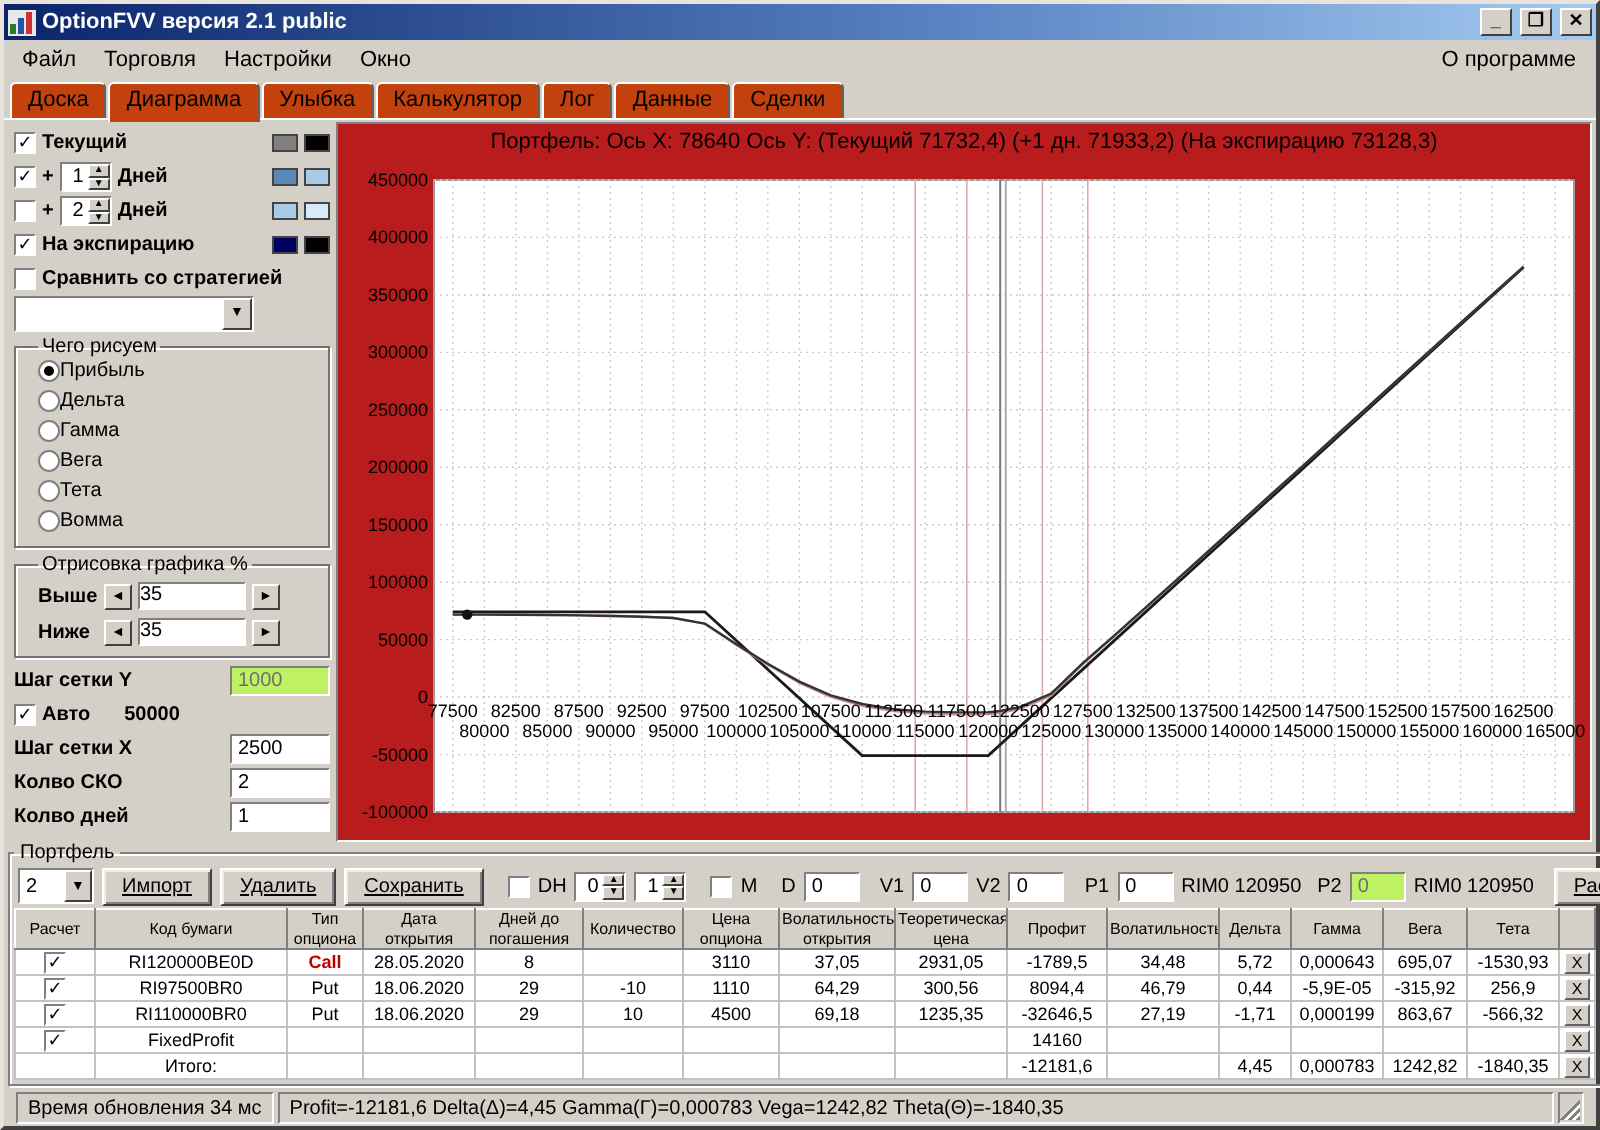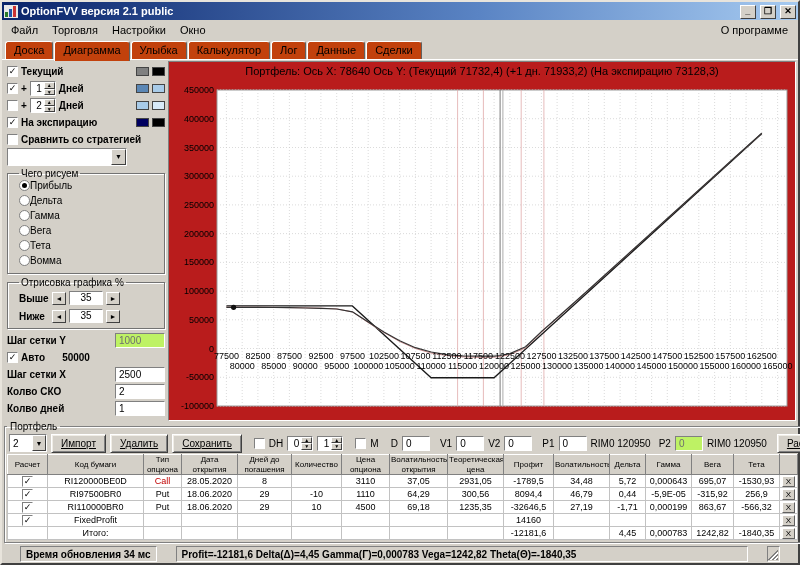--- a/index.html
+++ b/index.html
@@ -35,47 +35,47 @@
 .spin-btns{display:flex;flex-direction:column;width:11px;}
 .spin-btns .sb{flex:1;background:#d4d0c8;border:1px solid;border-color:#fff #404040 #404040 #fff;font-size:5px;line-height:4px;text-align:center;overflow:hidden;}
 .combo{display:inline-flex;height:18px;border:1px solid;border-color:#808080 #fff #fff #808080;background:#fff;align-items:stretch;}
 .combo-val{min-width:22px;padding:0 3px;display:flex;align-items:center;font-size:10px;}
 .combo-btn{width:15px;background:#d4d0c8;border:1px solid;border-color:#fff #404040 #404040 #fff;font-size:7px;display:flex;align-items:center;justify-content:center;}
 fieldset.groupbox{border:1px solid #737373;box-shadow:1px 1px 0 #fff,inset 1px 1px 0 #fff;margin:3px 0;padding:1px 11px 3px;}
 fieldset.groupbox legend{font-size:10px;padding:0 2px;}
 .radio-row{display:flex;align-items:flex-start;gap:0;height:15px;}
 .range-row{display:flex;align-items:center;gap:3px;height:18px;}
 .mini-btn{width:14px;height:13px;background:#d4d0c8;border:1px solid;border-color:#fff #404040 #404040 #fff;font-size:7px;line-height:11px;text-align:center;}
-.mini-val{width:34px;height:14px;background:#fff;border:1px solid;border-color:#808080 #fff #fff #808080;font-size:10px;text-align:center;line-height:12px;}
+.mini-val{width:54px;height:14px;background:#fff;border:1px solid;border-color:#808080 #fff #fff #808080;font-size:10px;text-align:left;line-height:12px;}
 .field-row{display:flex;align-items:center;gap:3px;height:17px;}
 .inputbox{display:inline-block;width:50px;padding:1px 3px;background:#fff;border:1px solid;border-color:#808080 #fff #fff #808080;font-size:10px;}
 .inputbox.disabled{background:#bef264;color:#6e6e6e;}
 .inputbox.narrow{width:28px;}
 
 .chart-panel{flex:1;display:flex;flex-direction:column;background:#b91c1c;border:1px solid;border-color:#808080 #fff #fff #808080;}
 .chart-header{flex:0 0 18px;text-align:center;font-size:11px;padding-top:3px;white-space:nowrap;}
 .chart-box{flex:1;overflow:hidden;}
 
 .portfolio-wrap{flex:0 0 124px;padding:0 2px;}
 fieldset.portfolio{height:122px;border:1px solid #808080;box-shadow:1px 1px 0 #fff,inset 1px 1px 0 #fff;padding:0 2px 2px;}
 fieldset.portfolio legend{font-size:10px;padding:0 3px;}
 .ptoolbar{height:22px;display:flex;align-items:center;gap:4px;font-size:10px;padding:0 2px;white-space:nowrap;}
 .btn{background:#d4d0c8;border:1px solid;border-color:#fff #404040 #404040 #fff;box-shadow:inset 1px 1px 0 #f0ede6,inset -1px -1px 0 #808080;font-family:inherit;font-size:10px;height:19px;padding:0 9px;text-decoration:underline;}
 .ptable-wrap{overflow:hidden;}
 table.ptable{border-collapse:collapse;table-layout:fixed;width:790px;font-size:9px;}
 table.ptable th{background:#d4d0c8;border:1px solid;border-color:#fff #808080 #808080 #fff;font-weight:normal;font-size:8px;line-height:1.15;height:20px;padding:0 1px;overflow:hidden;}
 table.ptable td{border:1px solid #c2c2c2;background:#fff;height:13px;padding:0 1px;text-align:center;white-space:nowrap;overflow:hidden;}
 td.hl-yellow{background:#ffff66;}
-td.type-call{color:#c00000;}
+td.type-call{color:#c00000;font-weight:bold;}
 td.sel-cell{background:#000080;color:#fff;}
 td.pos{background:#93e093;}
 td.neg{background:#ff9f9f;}
 .xbtn{display:inline-block;width:13px;height:11px;background:#d4d0c8;border:1px solid;border-color:#fff #606060 #606060 #fff;font-size:8px;line-height:9px;text-align:center;}
 
-.statusbar{flex:1;display:flex;gap:19px;padding:1px 18px;align-items:stretch;font-size:10px;font-weight:bold;}
+.statusbar{flex:1;display:flex;gap:2px;padding:1px 6px;align-items:stretch;font-size:10px;}
 .status-cell{border:1px solid;border-color:#808080 #fff #fff #808080;padding:0 5px;display:flex;align-items:center;white-space:nowrap;}
 .status-cell.growc{flex:1;}
 .grip{width:13px;position:relative;}
 .grip::after{content:"";position:absolute;right:1px;bottom:1px;width:10px;height:10px;
 background:linear-gradient(135deg,transparent 50%,#808080 50%,#808080 60%,#fff 60%,#fff 70%,#808080 70%,#808080 80%,#fff 80%,#fff 90%,#808080 90%);}
 </style>
 </head>
 <body>
 
 <div class="window">

